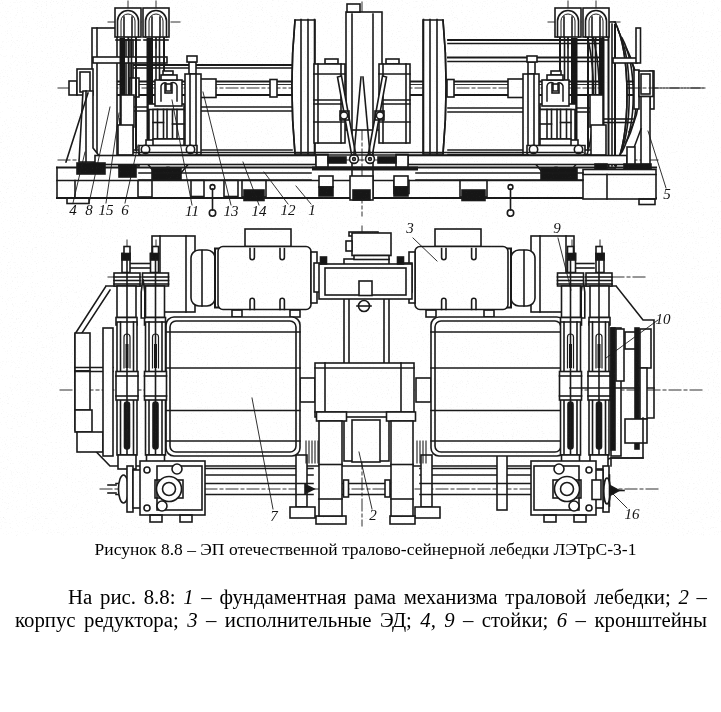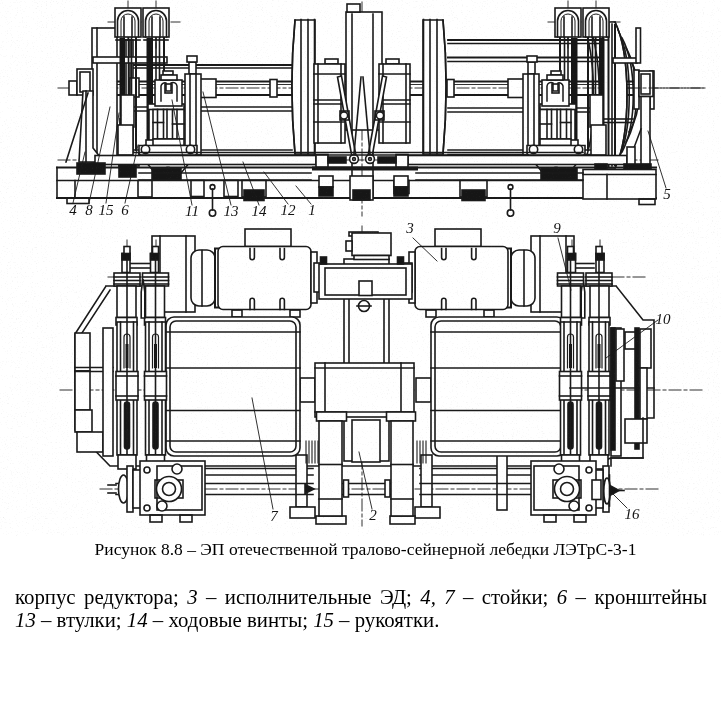--- a/index.html
+++ b/index.html
@@ -485,16 +485,16 @@
  <text x="274" y="521">7</text>
  <text x="373" y="520">2</text>
  <text x="632" y="519">16</text>
 </g>
 </g>
 <rect x="0" y="0" width="721" height="536" filter="url(#paper)" opacity="0.3" stroke="none"></rect>
 </svg>
 
 <div class="cap">Рисунок 8.8 – ЭП отечественной тралово-сейнерной лебедки ЛЭТрС-3-1</div>
 <div class="par">
-<div class="j">корпус редуктора; <i>3</i> – исполнительные ЭД; <i>4, 7</i> – стойки; <i>6</i> – кронштейны</div>
-<div><i>13</i> – втулки; <i>14</i> – ходовые винты; <i>15</i> – рукоятки.</div>
+<div class="j ind">На рис. 8.8: <i>1</i> – фундаментная рама механизма траловой лебедки; <i>2</i> –</div>
+<div class="j">корпус редуктора; <i>3</i> – исполнительные ЭД; <i>4, 9</i> – стойки; <i>6</i> – кронштейны</div>
 </div>
 </div>
 
 </body></html>

